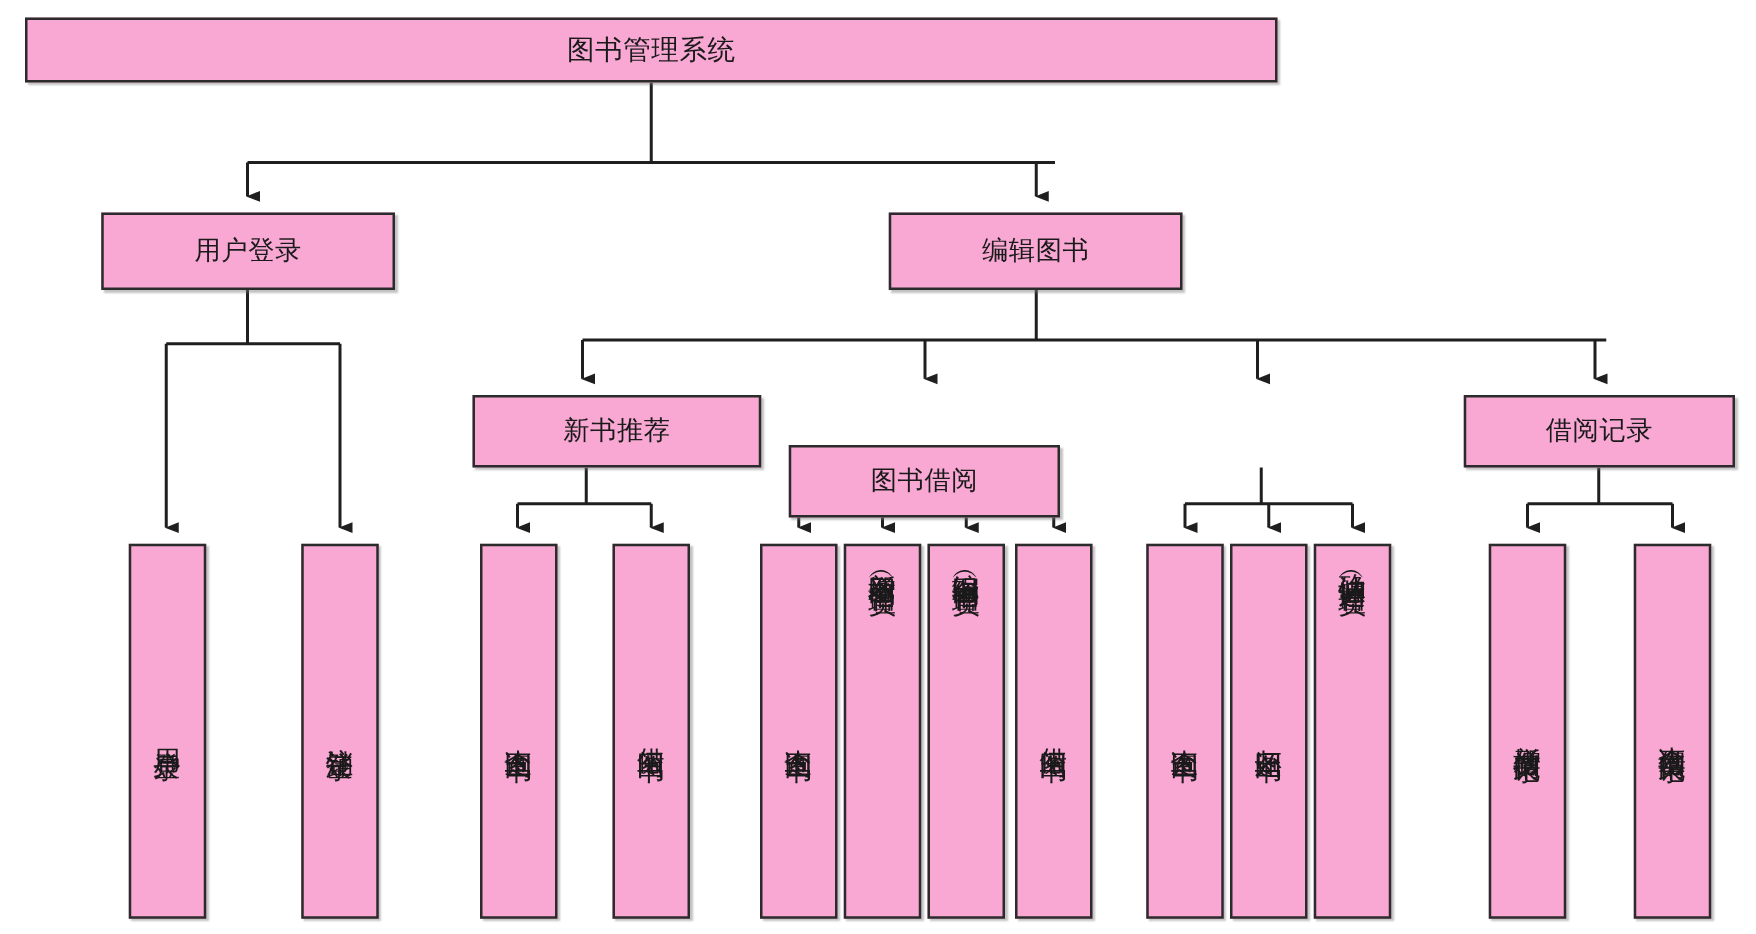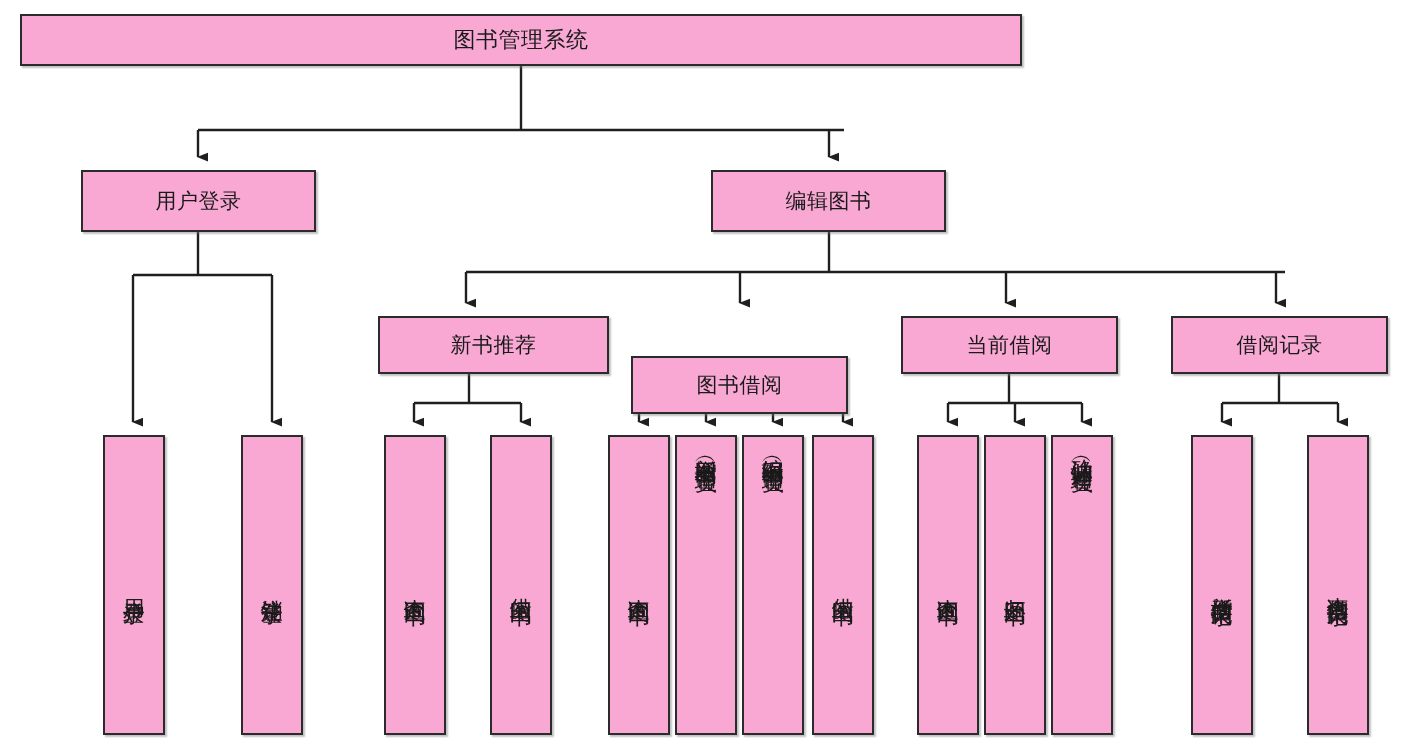--- a/index.html
+++ b/index.html
@@ -143,23 +143,20 @@
   <div class="node h" style="left:711px; top:170px; width:235px; height:62px;">
     <span class="lbl">编辑图书</span>
   </div>
 
   <div class="node h" style="left:361px; top:316px; width:231px; height:58px;margin-left:17px;">
     <span class="lbl">新书推荐</span>
   </div>
   <div class="node h" style="left:631px; top:316px; width:217px; height:58px;margin-top:40px;">
     <span class="lbl">图书借阅</span>
   </div>
-  <div class="node h" style="left:901px; top:316px; width:217px; height:58px;">
-    <span class="lbl">当前借阅</span>
-  </div>
   <div class="node h" style="left:1171px; top:316px; width:217px; height:58px;">
     <span class="lbl">借阅记录</span>
   </div>
 
   <div class="node v mid" style="left:103px; top:435px; width:62px; height:300px;">
     <span class="lbl">用户登录</span>
   </div>
   <div class="node v mid" style="left:241px; top:435px; width:62px; height:300px;">
     <span class="lbl">注销登录</span>
   </div>

